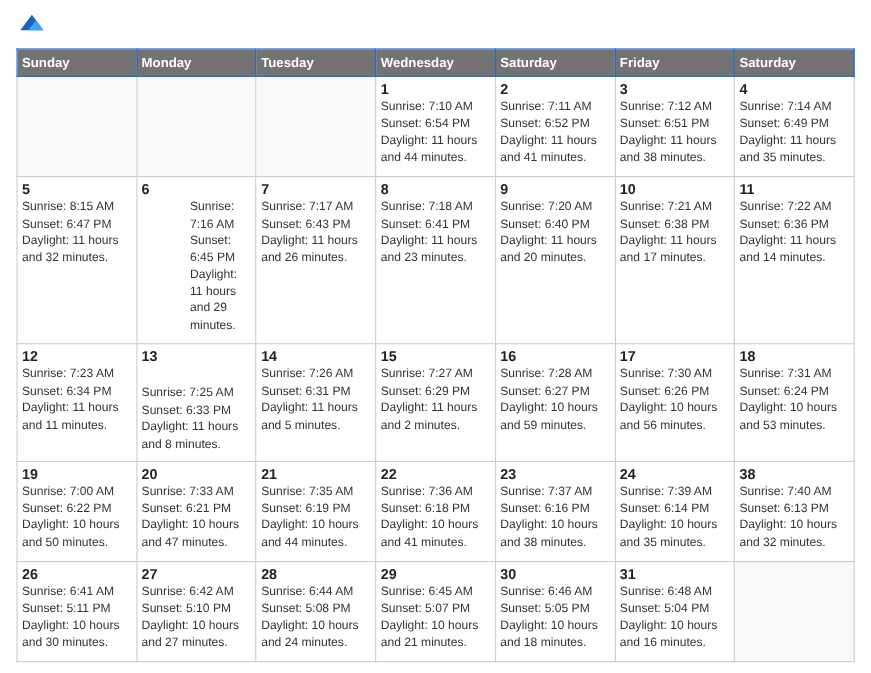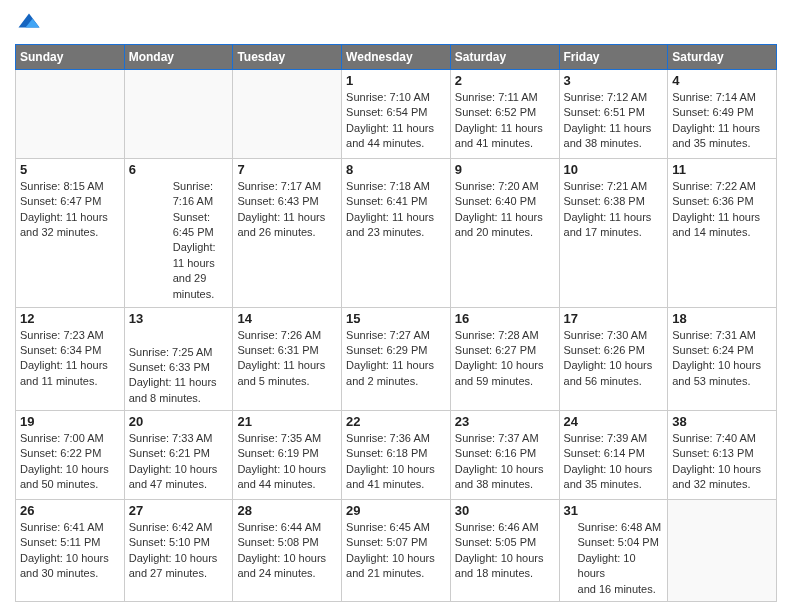--- a/index.html
+++ b/index.html
@@ -342,21 +342,21 @@
           </td>
           <td>
             <span class="day-num">30</span>
             <div class="day-info" style="white-space: pre-line;">Sunrise: 6:46 AM
 Sunset: 5:05 PM
 Daylight: 10 hours
 and 18 minutes.</div>
           </td>
           <td>
             <span class="day-num">31</span>
-            <div class="day-info" style="white-space: pre-line; margin-left: 14px;">Sunrise: 6:48 AM
+            <div class="day-info" style="white-space: pre-line;">Sunrise: 6:48 AM
 Sunset: 5:04 PM
 Daylight: 10 hours
 and 16 minutes.</div>
           </td>
           <td class="empty"></td>
         </tr>
       </tbody>
   </table>
 </div>
 

